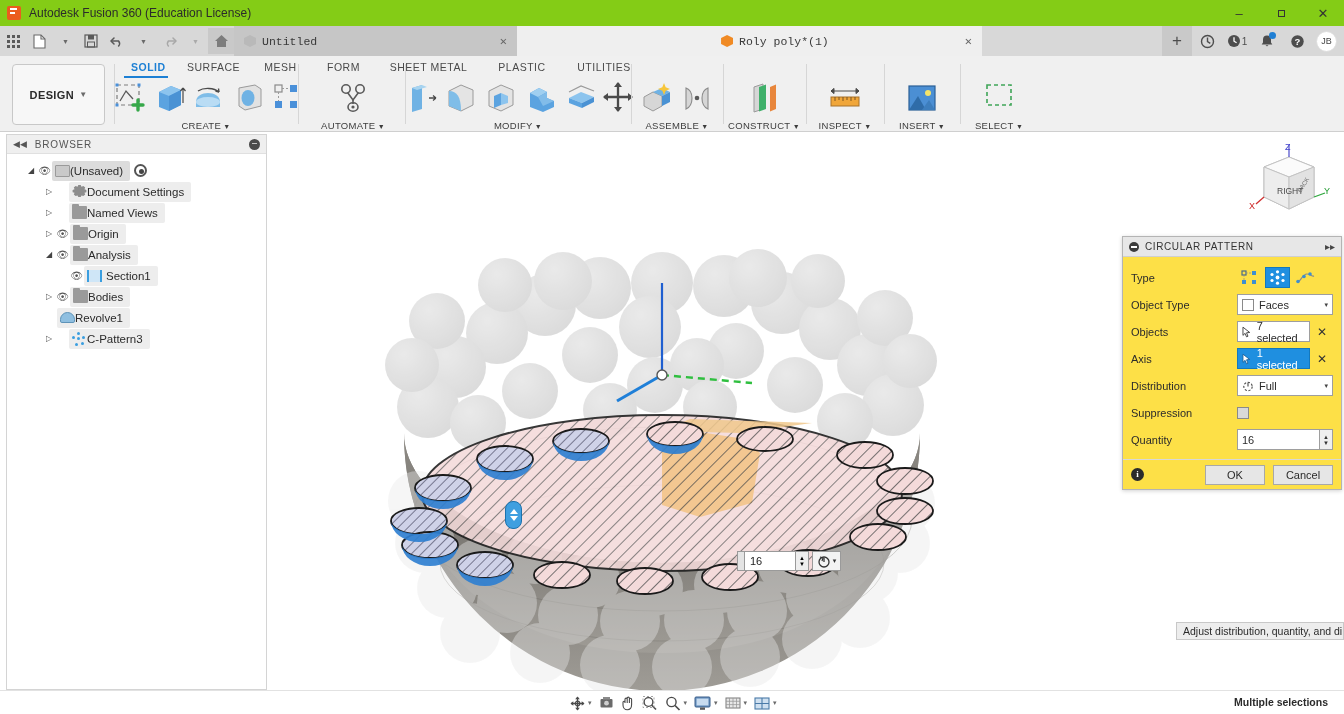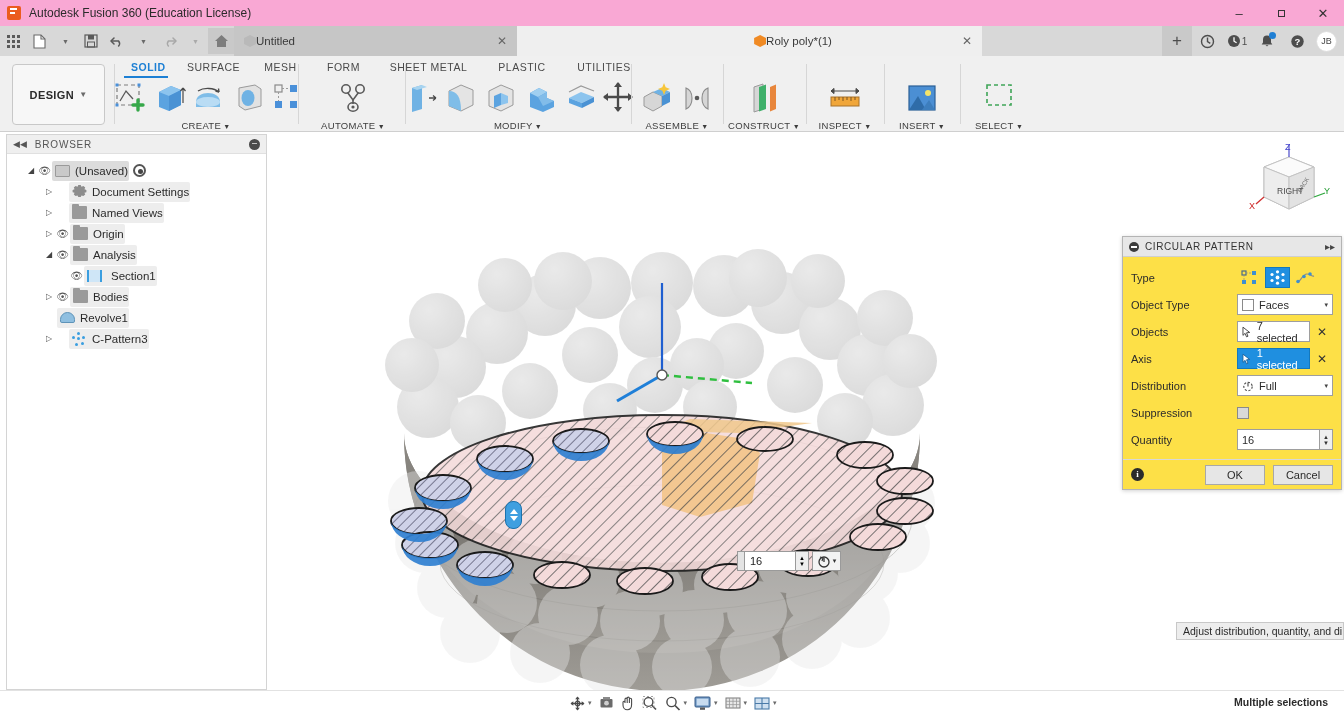--- a/index.html
+++ b/index.html
@@ -6,21 +6,21 @@
   html, body {
     width: 1344px; height: 714px;
     font-family: "Liberation Sans", sans-serif;
     overflow: hidden; background: #fff;
   }
   #app { position: relative; width: 1344px; height: 714px; }
 
   
   .titlebar {
     position: absolute; top: 0; left: 0; width: 1344px; height: 26px;
-    background: #f9a8d4; display: flex; align-items: center;
+    background: #84cc16; display: flex; align-items: center;
   }
   .titlebar .app-icon {
     width: 14px; height: 14px; margin-left: 7px; margin-right: 8px;
     background: #eb5c1e; border-radius: 2px; position: relative;
   }
   .titlebar .app-icon::before {
     content: ""; position: absolute; left: 3px; top: 2px;
     width: 7px; height: 2px; background: #fff;
   }
   .titlebar .app-icon::after {
@@ -45,22 +45,22 @@
   }
   .qicon.home { background: #c9c9c9; }
   .caret { font-size: 7px; color: #6a6a6a; margin-left: 1px; }
   .grid9 {
     display: grid; grid-template-columns: repeat(3, 3px);
     grid-template-rows: repeat(3, 3px); gap: 2px;
   }
   .grid9 i { background: #5a5a5a; display: block; width: 3px; height: 3px; }
 
   .doctab {
-    height: 30px; display: flex; align-items: center; 
-    padding: 0 10px; font-size: 11.5px; color: #3a3a3a; position: relative;
+    height: 30px; display: flex; align-items: center; gap: 6px;
+    padding: 0 10px; font-size: 11.5px; color: #3a3a3a; position: relative; font-family: Liberation Mono, monospace;
   }
   .doctab.inactive { background: #c6c6c6; }
   .doctab.active { background: #efefef; }
   .doctab .tab-x { font-size: 12px; color: #666; margin-left: 14px; }
   .cube-ico {
     width: 12px; height: 12px; background: #b9b9b9;
     clip-path: polygon(50% 0, 100% 25%, 100% 75%, 50% 100%, 0 75%, 0 25%);
   }
   .cube-ico.orange { background: #f08a24; }
   .tabs-wrap { display: flex; height: 30px; flex: 1; }
@@ -133,21 +133,21 @@
     margin-left: auto; width: 11px; height: 11px; border-radius: 50%;
     background: #4a4a4a; color: #fff; font-size: 9px; line-height: 9px;
     text-align: center;
   }
   .tree { padding: 6px 0 0 0; }
   .trow {
     display: flex; align-items: center; height: 21px; font-size: 11.5px;
     color: #2b2b2b; white-space: nowrap;
   }
   .trow .pill {
-    display: inline-flex; align-items: center; gap: 5px; padding: 2px 1px 2px 3px;
+    display: inline-flex; align-items: center; padding: 2px 7px 2px 3px;
     background: #ededed; border-radius: 2px; height: 20px;
   }
   .trow.sel .pill { background: #dcdcdc; }
   .arrow { width: 12px; font-size: 8px; color: #555; text-align: center; flex: 0 0 12px; }
   .arrow.open { color: #444; }
   .eye { width: 15px; text-align: center; font-size: 10px; color: #555; flex: 0 0 15px; }
   .tico { width: 15px; height: 13px; flex: 0 0 15px; position: relative; }
   .folder { background: #9a9a9a; border-radius: 1px; }
   .folder::before {
     content: ""; position: absolute; left: 0; top: -2px; width: 7px; height: 3px;

